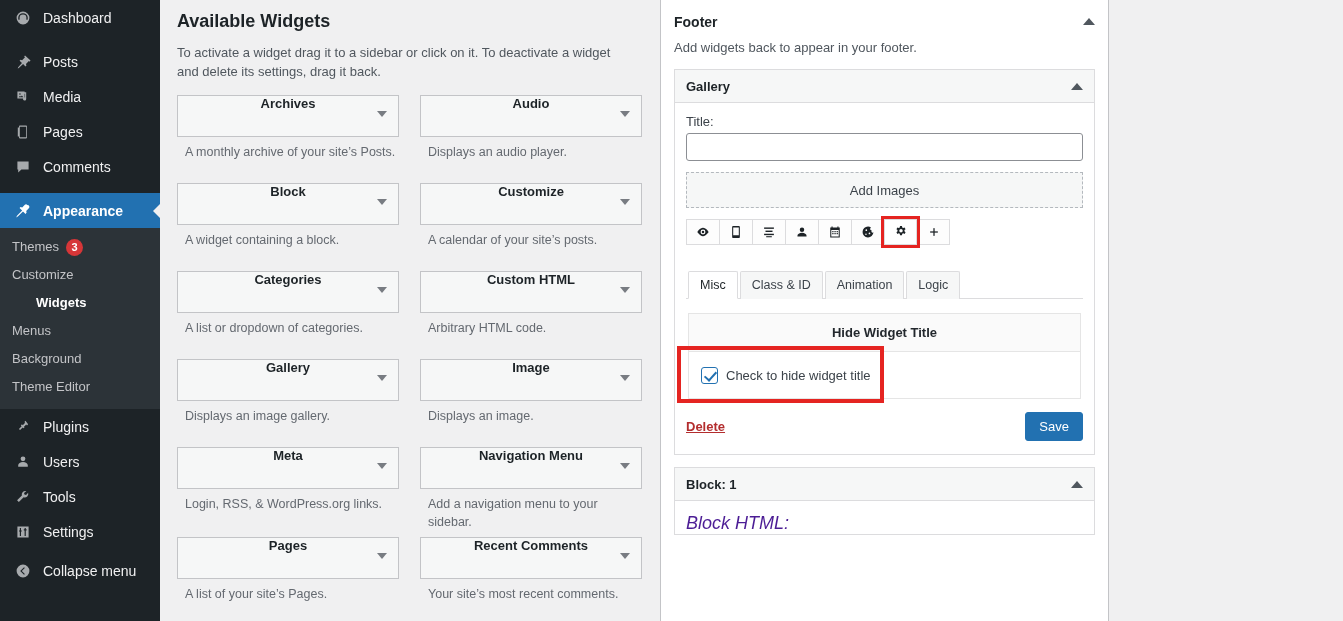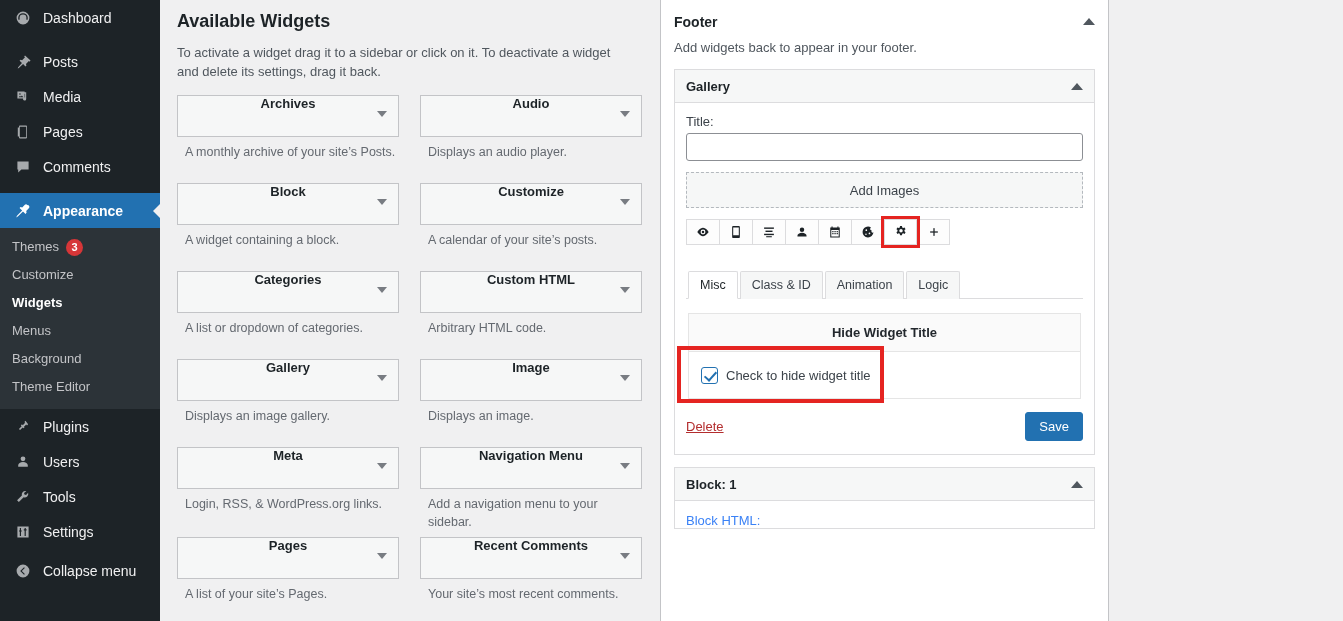--- a/index.html
+++ b/index.html
@@ -63,21 +63,21 @@
     padding: 5px 0 8px 0;
   }
   .sub-item {
     display: flex;
     align-items: center;
     padding: 5px 0 5px 12px;
     font-size: 13px;
     color: #c3c4c7;
     line-height: 18px;
   }
-  .sub-item.active { color: #fff; font-weight: bold; }
+  .sub-item.active { color: #fff; font-weight: bold; margin-left: 24px; }
   .badge {
     display: inline-block;
     background: #d63638;
     color: #fff;
     border-radius: 10px;
     font-size: 11px;
     font-weight: 600;
     line-height: 17px;
     min-width: 17px;
     height: 17px;
@@ -337,36 +337,38 @@
 
   .card-footer {
     display: flex;
     align-items: center;
     margin-top: 13px;
   }
   .delete-link {
     color: #b32d2e;
     text-decoration: underline;
     font-size: 13px;
+    font-weight: bold;
   }
   .save-btn {
     margin-left: auto;
     background: #2271b1;
     color: #fff;
     border: 1px solid #2271b1;
     border-radius: 3px;
     font-size: 13px;
     padding: 6px 13px;
     font-family: "Liberation Sans", sans-serif;
     cursor: pointer;
   }
   .cut-text {
-    font-size: 13px;
-    color: #3b82f6;
+    font-size: 18px;
+    color: #4c1d95;
     padding: 12px 11px 0 11px;
+    font-style: italic;
   }
 </style>
 </head>
 <body>
 
 <div class="screen">
 
   <nav class="sidebar">
 
     <div class="nav-item">

